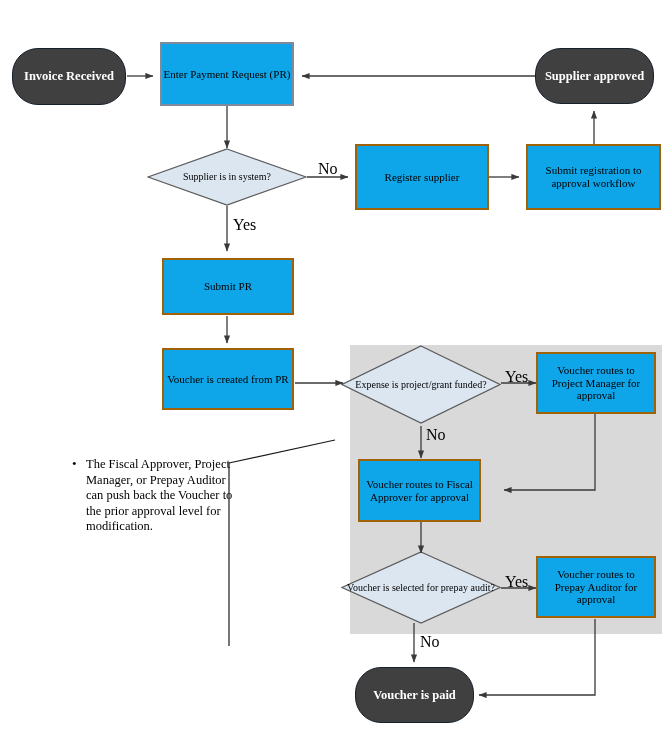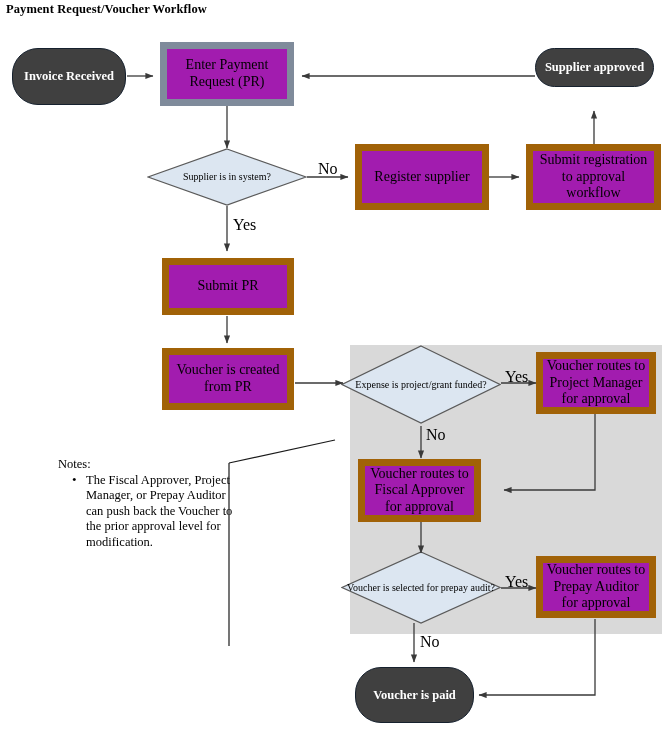--- a/index.html
+++ b/index.html
@@ -37,23 +37,23 @@
   }
   .term{
     background:#404040;
     border:1px solid #16212e;
     border-radius:26px;
     color:#ffffff;
     font-weight:bold;
     font-size:12.5px;
   }
   .proc{
-    background:#a21caf;
-    border:7px solid #a16207;
-    font-size:14px;
+    background:#0ea5e9;
+    border:2px solid #a16207;
+    font-size:11px;
     color:#000;
   }
   .proc.soft{border-color:#7f8b9b;}
 
   
   .dec{
     position:absolute;
   }
   .dec svg{position:absolute;left:0;top:0;}
   .dec .dtext{
@@ -96,21 +96,20 @@
 
   
   #wires{position:absolute;left:0;top:0;width:666px;height:738px;pointer-events:none;z-index:1;}
   .nodelayer{z-index:3;}
 </style>
 </head>
 <body>
 
 <div id="canvas">
 
-  <div class="title">Payment Request/Voucher Workflow</div>
 
   <div class="shade" style="left:350px;top:345px;width:312px;height:289px;"></div>
 
   <svg id="wires" viewBox="0 0 666 738">
     <defs>
       <marker id="arw" markerWidth="9" markerHeight="9" refX="7.6" refY="3.1" orient="auto" markerUnits="userSpaceOnUse">
         <path d="M0,0 L8,3.1 L0,6.2 z" fill="#3a3a3a"></path>
       </marker>
       <marker id="arwk" markerWidth="9" markerHeight="9" refX="7.6" refY="3.1" orient="auto" markerUnits="userSpaceOnUse">
         <path d="M0,0 L8,3.1 L0,6.2 z" fill="#1a1a1a"></path>
@@ -156,21 +155,21 @@
       <path d="M229,463 L335,440"></path>
     </g>
   </svg>
 
   <div class="nodelayer">
 
     <div class="node term" style="left:12px;top:48px;width:114px;height:57px;">Invoice Received</div>
 
     <div class="node proc soft" style="left:160px;top:42px;width:134px;height:64px;">Enter Payment Request (PR)</div>
 
-    <div class="node term" style="left:535px;top:48px;width:119px;height:39px;">Supplier approved</div>
+    <div class="node term" style="left:535px;top:48px;width:119px;height:56px;">Supplier approved</div>
 
     <div class="dec" style="left:147px;top:148px;width:160px;height:58px;">
       <svg width="160" height="58" viewBox="0 0 160 58">
         <polygon points="80,1 159,29 80,57 1,29" fill="#dce6f1" stroke="#5a5a5a" stroke-width="1.2"></polygon>
       </svg>
       <div class="dtext">Supplier is in system?</div>
     </div>
 
     <div class="node proc" style="left:355px;top:144px;width:134px;height:66px;">Register supplier</div>
 
@@ -203,20 +202,19 @@
     <div class="node term" style="left:355px;top:667px;width:119px;height:56px;">Voucher is paid</div>
 
     <div class="elabel" style="left:318px;top:160px;">No</div>
     <div class="elabel" style="left:233px;top:216px;">Yes</div>
     <div class="elabel" style="left:505px;top:368px;">Yes</div>
     <div class="elabel" style="left:426px;top:426px;">No</div>
     <div class="elabel" style="left:505px;top:573px;">Yes</div>
     <div class="elabel" style="left:420px;top:633px;">No</div>
 
     <div class="notes" style="left:58px;top:457px;width:170px;">
-      <div class="nhead">Notes:</div>
       <ul>
         <li>The Fiscal Approver, Project Manager, or Prepay Auditor can push back the Voucher to the prior approval level for modification.</li>
       </ul>
     </div>
 
   </div>
 </div>
 
 </body></html>

